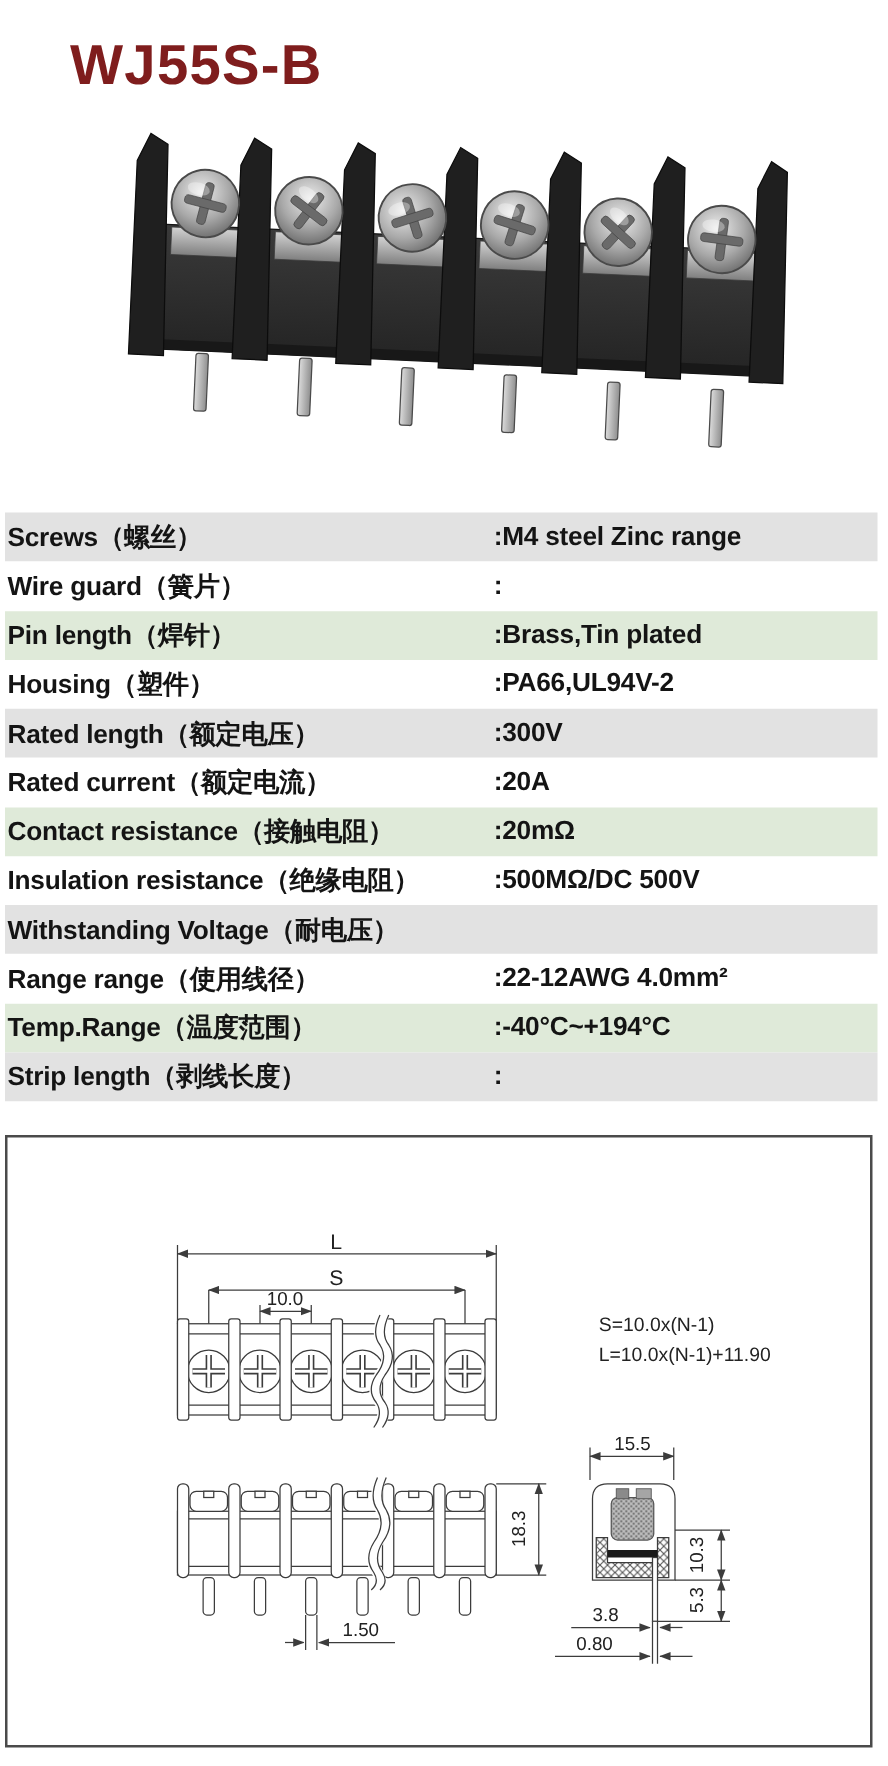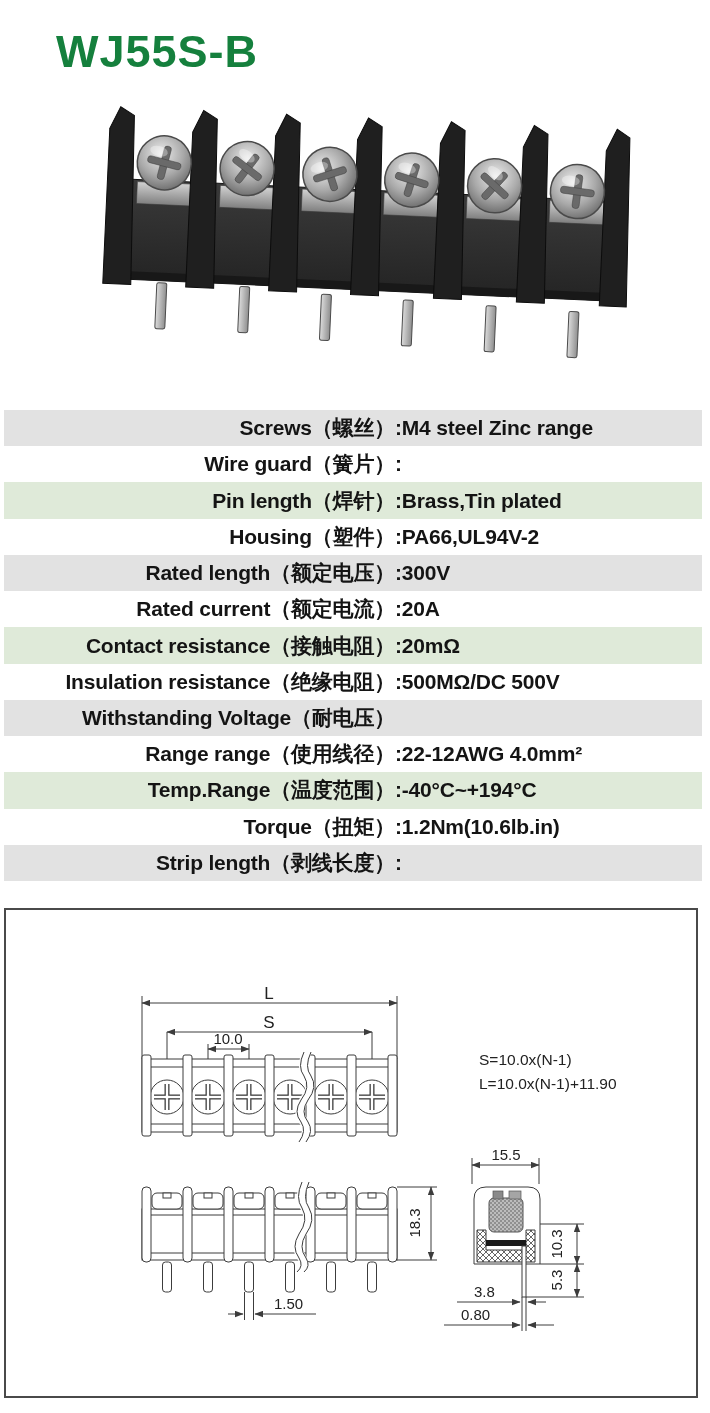--- a/index.html
+++ b/index.html
@@ -2,32 +2,32 @@
 <html style="--row-gray: #e2e2e2; --row-green: #dfead9;"><head>
 <meta charset="utf-8">
 <style>
   html,body { margin:0; padding:0; }
   body {
     width:710px; height:1413px; position:relative; background:#ffffff;
     font-family:"Liberation Sans", sans-serif; overflow:hidden;
   }
   .page-title {
     position:absolute; left:56px; top:26px;
-    font-size:45px; font-weight:bold; letter-spacing:1px; color:#15803d;
+    font-size:45px; font-weight:bold; letter-spacing:1px; color:#7f1d1d;
   }
   .photo-wrap { position:absolute; left:85px; top:100px; width:560px; height:260px; }
   .spec-table {
     position:absolute; left:4px; top:410px; width:698px; height:471px;
     display:flex; flex-direction:column;
   }
   .spec-row {
     flex:1 1 0; display:flex; align-items:center;
     font-size:21px; font-weight:bold; color:#141414; letter-spacing:-0.2px;
   }
-  .spec-row .lab { flex:0 0 auto; width:391px; padding-left:12px; box-sizing:border-box; white-space:nowrap;text-align:right; }
+  .spec-row .lab { flex:0 0 auto; width:391px; padding-left:2px; box-sizing:border-box; white-space:nowrap; }
   .spec-row .val { flex:1 1 auto; white-space:nowrap; }
   .bg-gray  { background:var(--row-gray,#e2e2e2); }
   .bg-green { background:var(--row-green,#dfead9); }
   .bg-white { background:transparent; }
   .draw-box {
     position:absolute; left:4px; top:908px; width:694px; height:490px;
     border:2px solid #4a4a4a; box-sizing:border-box; background:#fff;
   }
   .draw-box svg { display:block; width:690px; height:486px; }
   svg text { font-family:"Liberation Sans", sans-serif; fill:#222; }
@@ -168,24 +168,20 @@
     <div class="spec-row bg-gray">
       <span class="lab">Withstanding Voltage（耐电压）</span>
     </div>
     <div class="spec-row bg-white">
       <span class="lab">Range range（使用线径）</span>
       <span class="val">:22-12AWG 4.0mm²</span>
     </div>
     <div class="spec-row bg-green">
       <span class="lab">Temp.Range（温度范围）</span>
       <span class="val">:-40°C~+194°C</span>
-    </div>
-    <div class="spec-row bg-white">
-      <span class="lab">Torque（扭矩）</span>
-      <span class="val">:1.2Nm(10.6lb.in)</span>
     </div>
     <div class="spec-row bg-gray">
       <span class="lab">Strip length（剥线长度）</span>
       <span class="val">:</span>
     </div>
   </div>
 
 <div class="draw-box">
   <svg viewBox="0 0 690 486">
     <defs>

